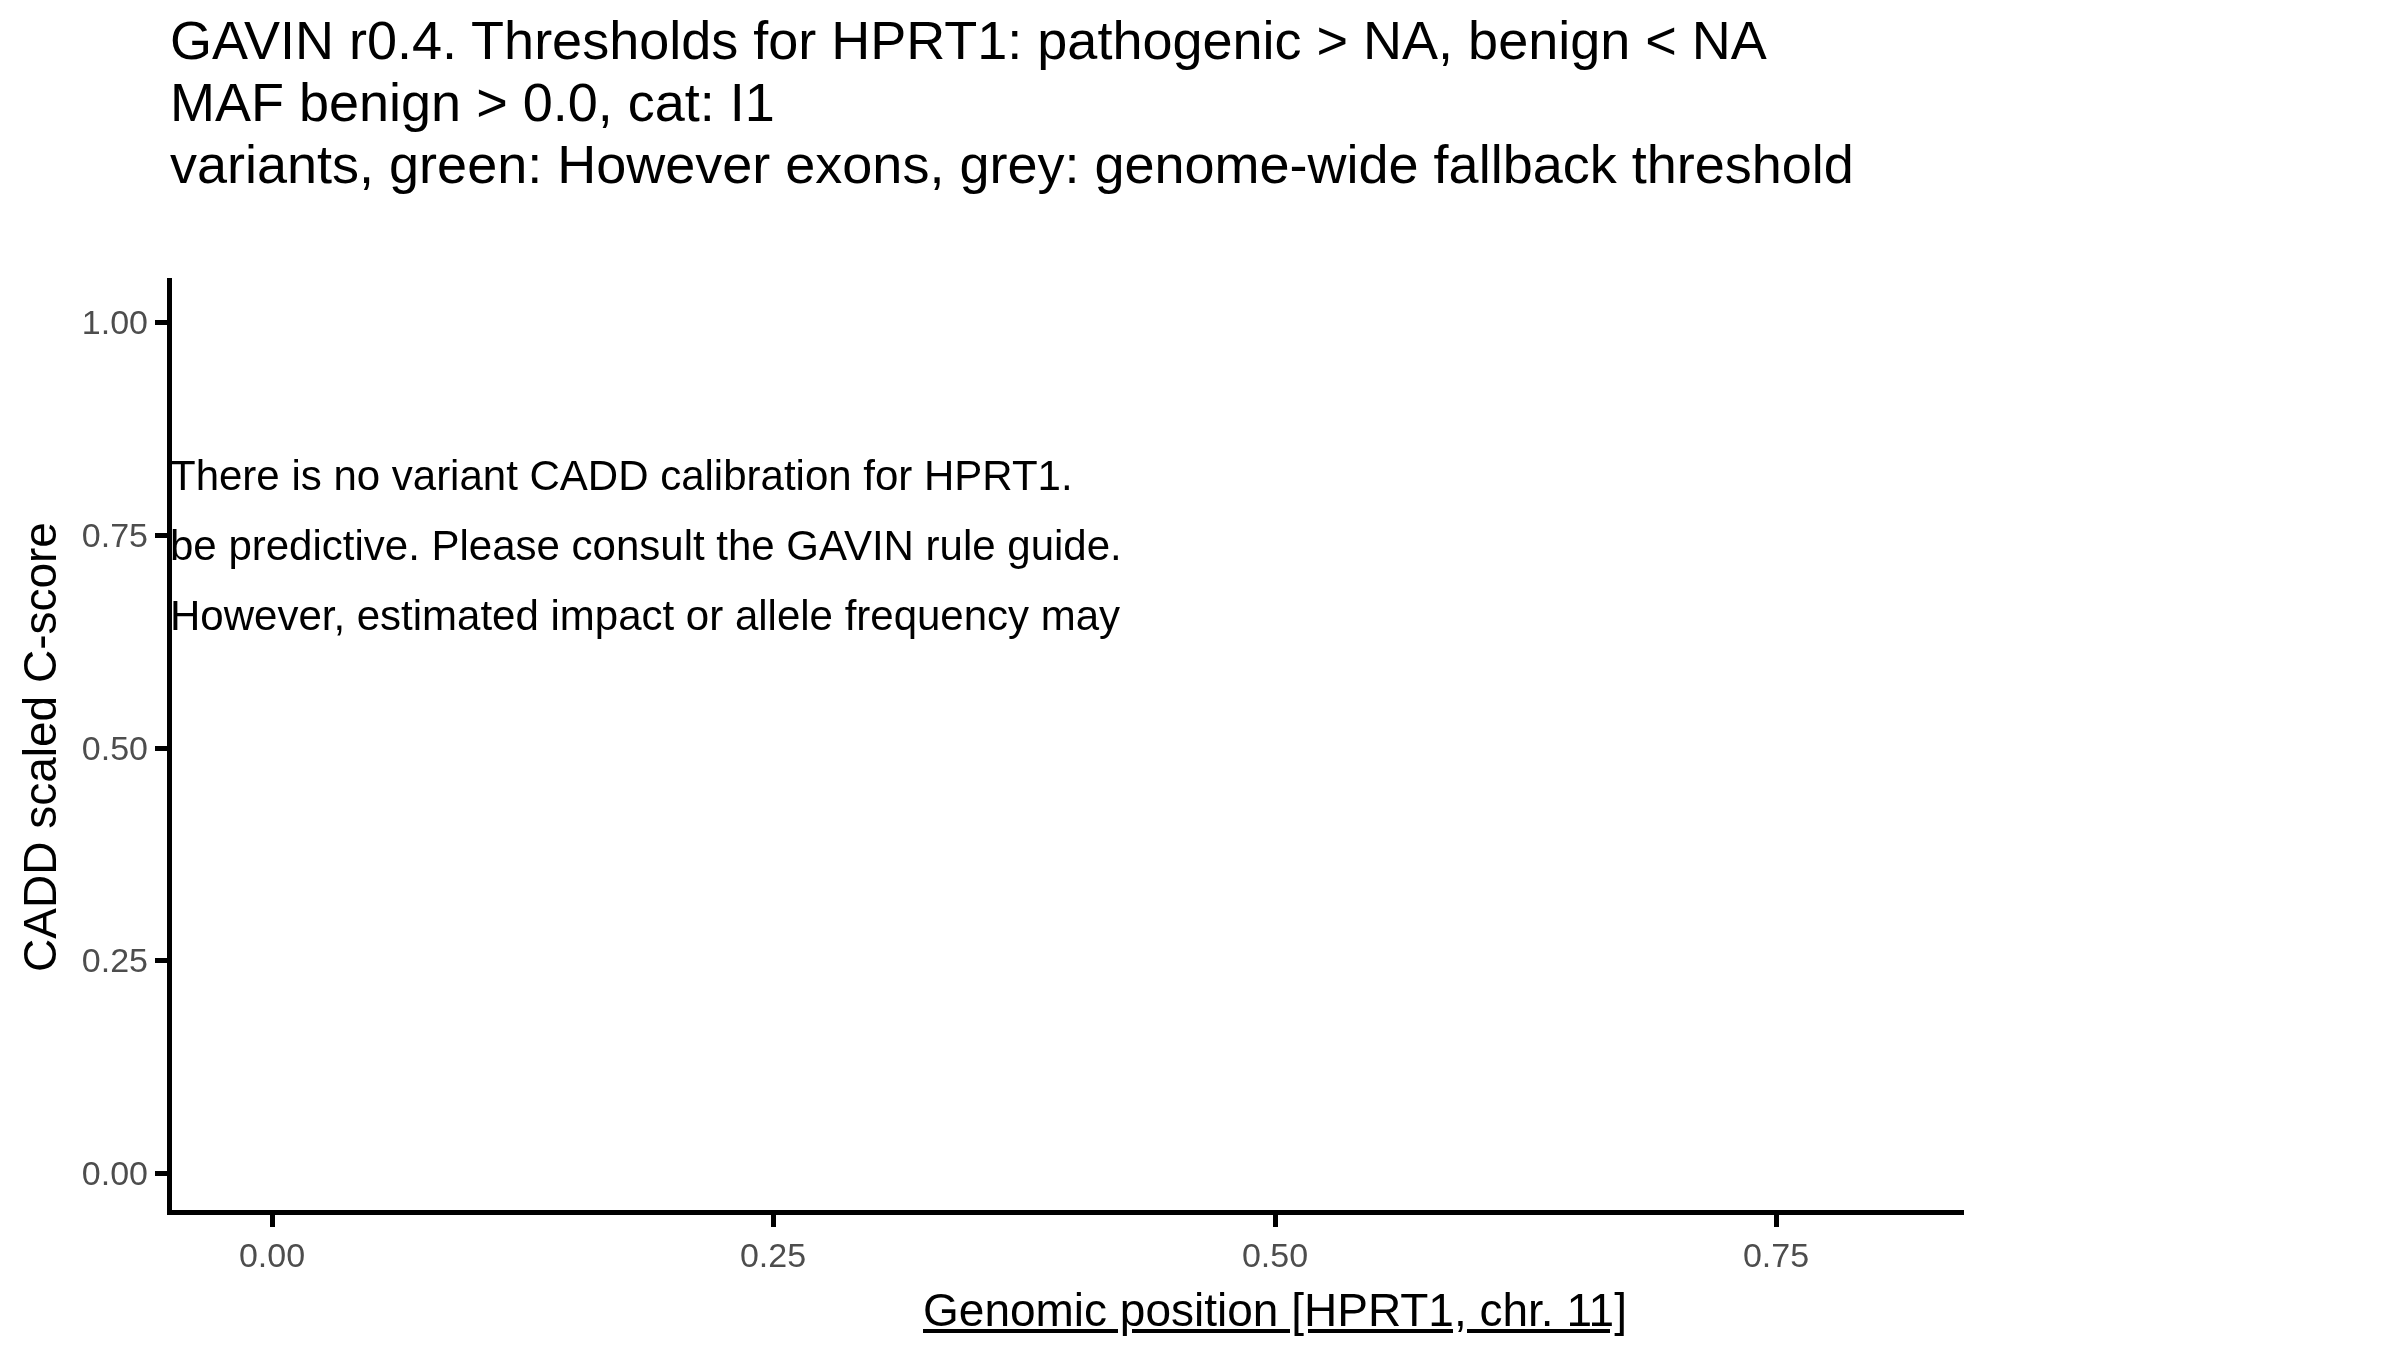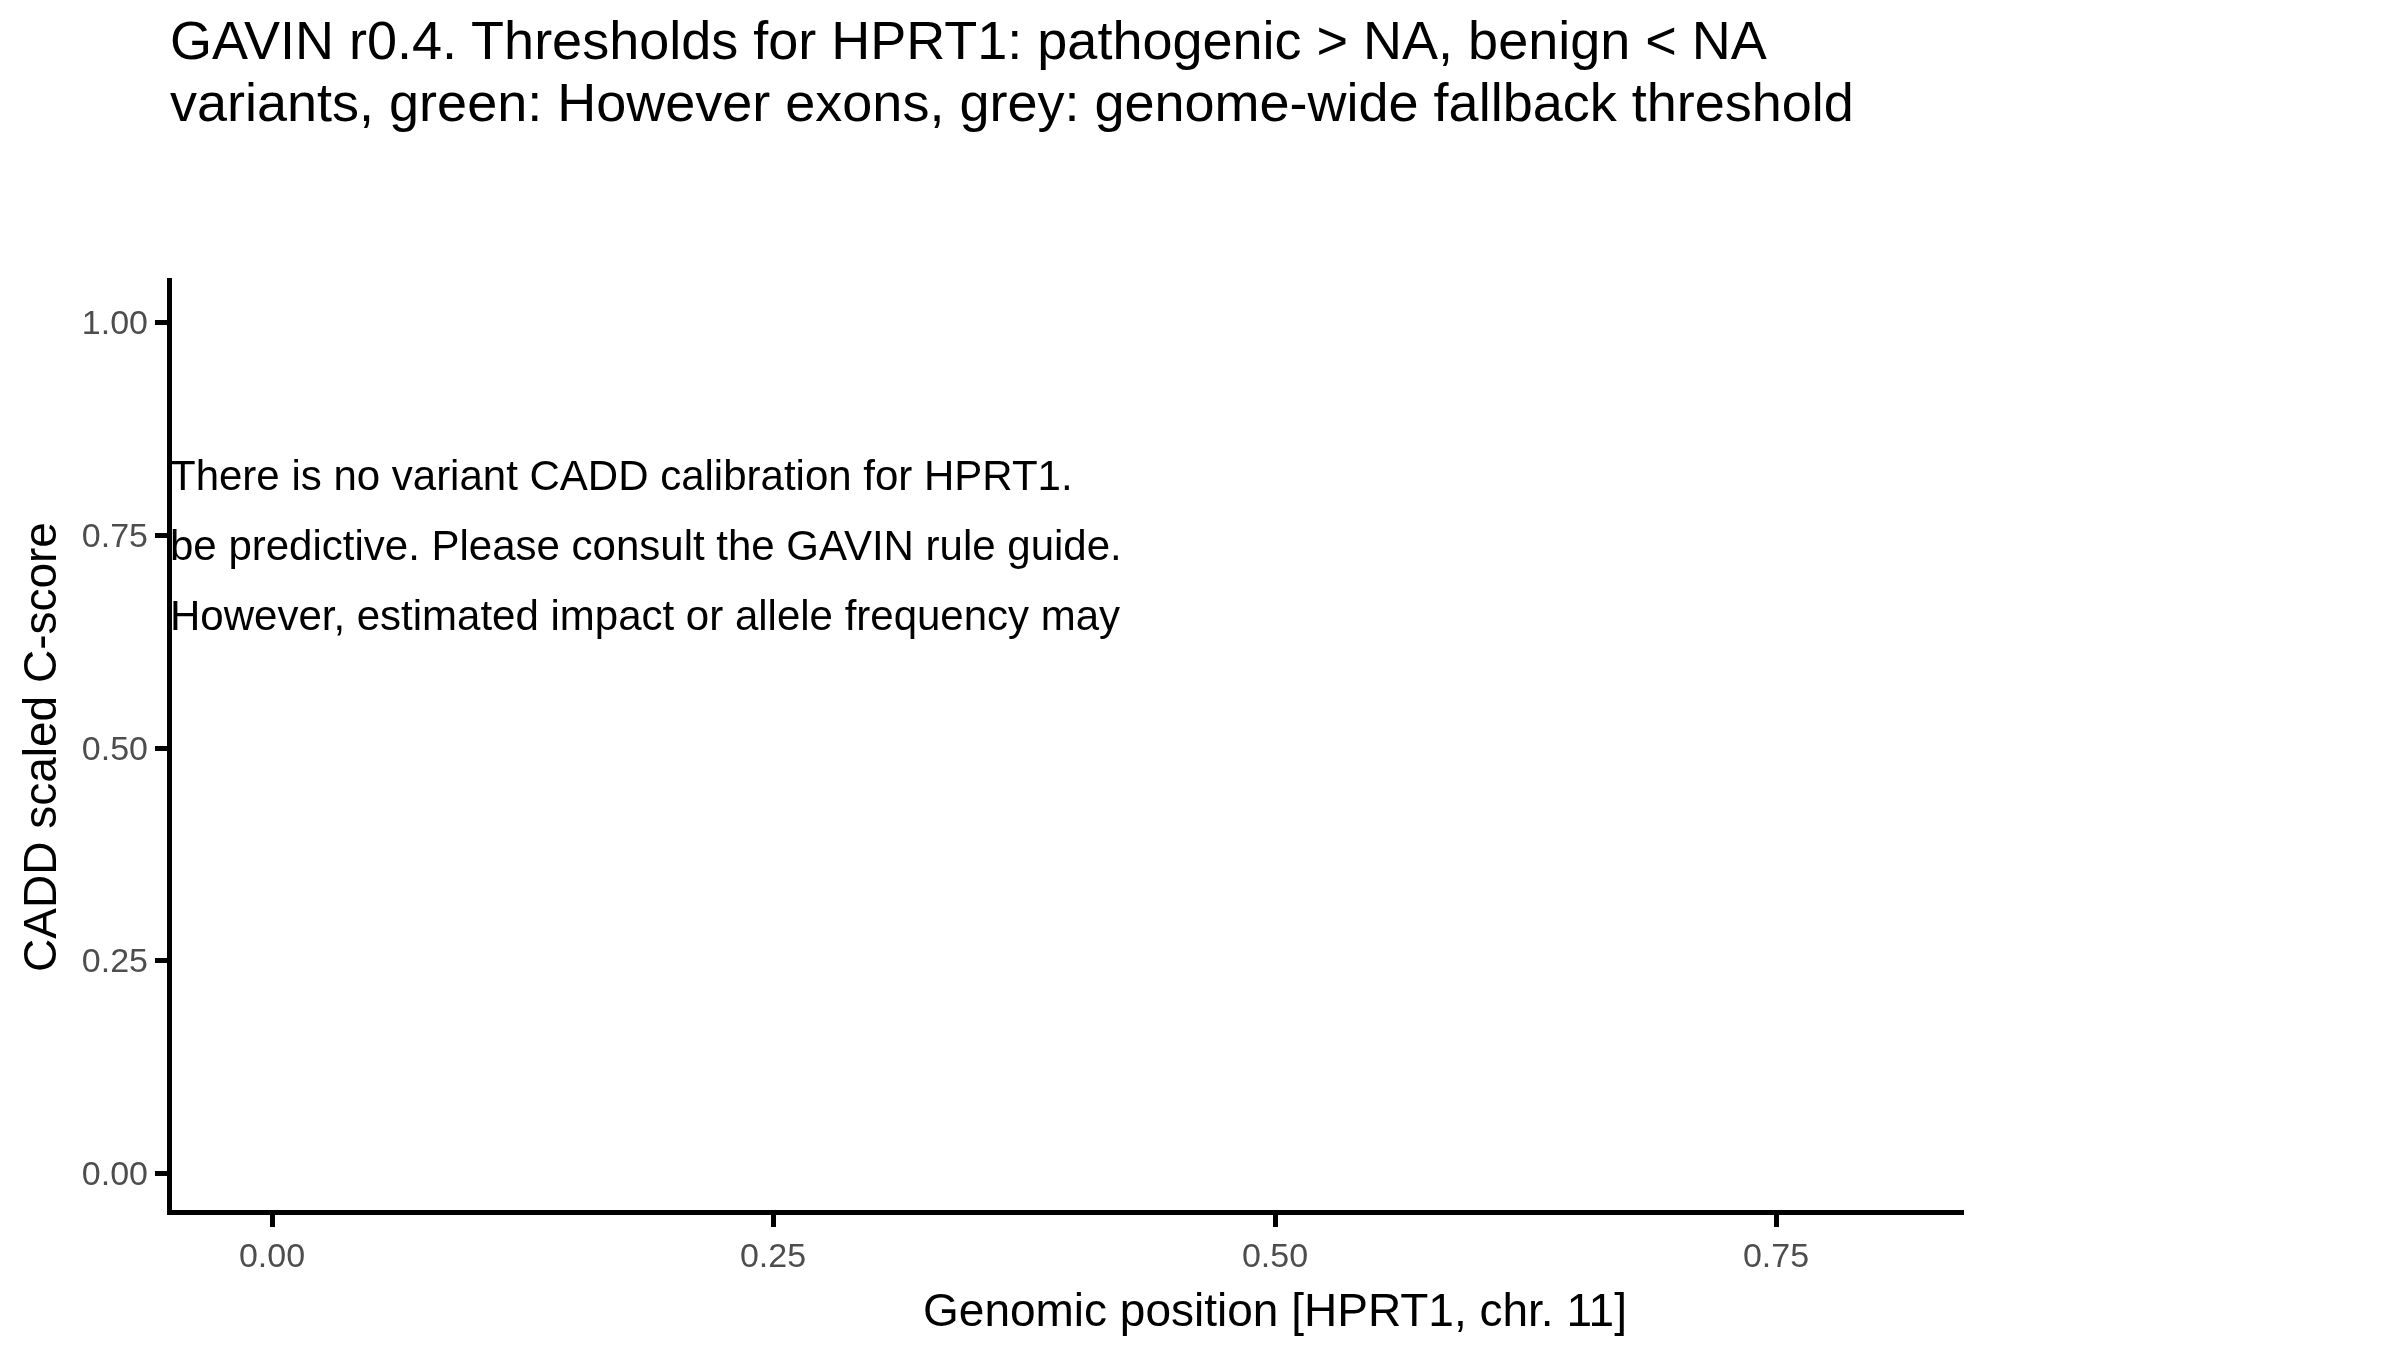--- a/index.html
+++ b/index.html
@@ -85,39 +85,41 @@
   }
   
   .x-axis-title {
     position: absolute;
     left: 170px;
     top: 1283px;
     width: 2210px;
     text-align: center;
     font-size: 46px;
     color: #000000;
+    text-decoration: underline;
   }
   .y-axis-title {
     position: absolute;
     left: 13px;
     top: 747px;
     transform: rotate(-90deg) translateX(-50%);
     transform-origin: 0 0;
     white-space: nowrap;
     font-size: 46px;
     color: #000000;
   }
 </style>
 </head>
 <body>
 
 <div id="figure">
 
   <div class="plot-title">
     <div>GAVIN r0.4. Thresholds for HPRT1: pathogenic &gt; NA, benign &lt; NA</div>
+    <div>MAF benign &gt; 0.0, cat: I1</div>
     <div>variants, green: However exons, grey: genome-wide fallback threshold</div>
   </div>
 
   <div class="panel"></div>
 
   <div class="annotation">
     <div>There is no variant CADD calibration for HPRT1.</div>
     <div>be predictive. Please consult the GAVIN rule guide.</div>
     <div>However, estimated impact or allele frequency may</div>
   </div>

